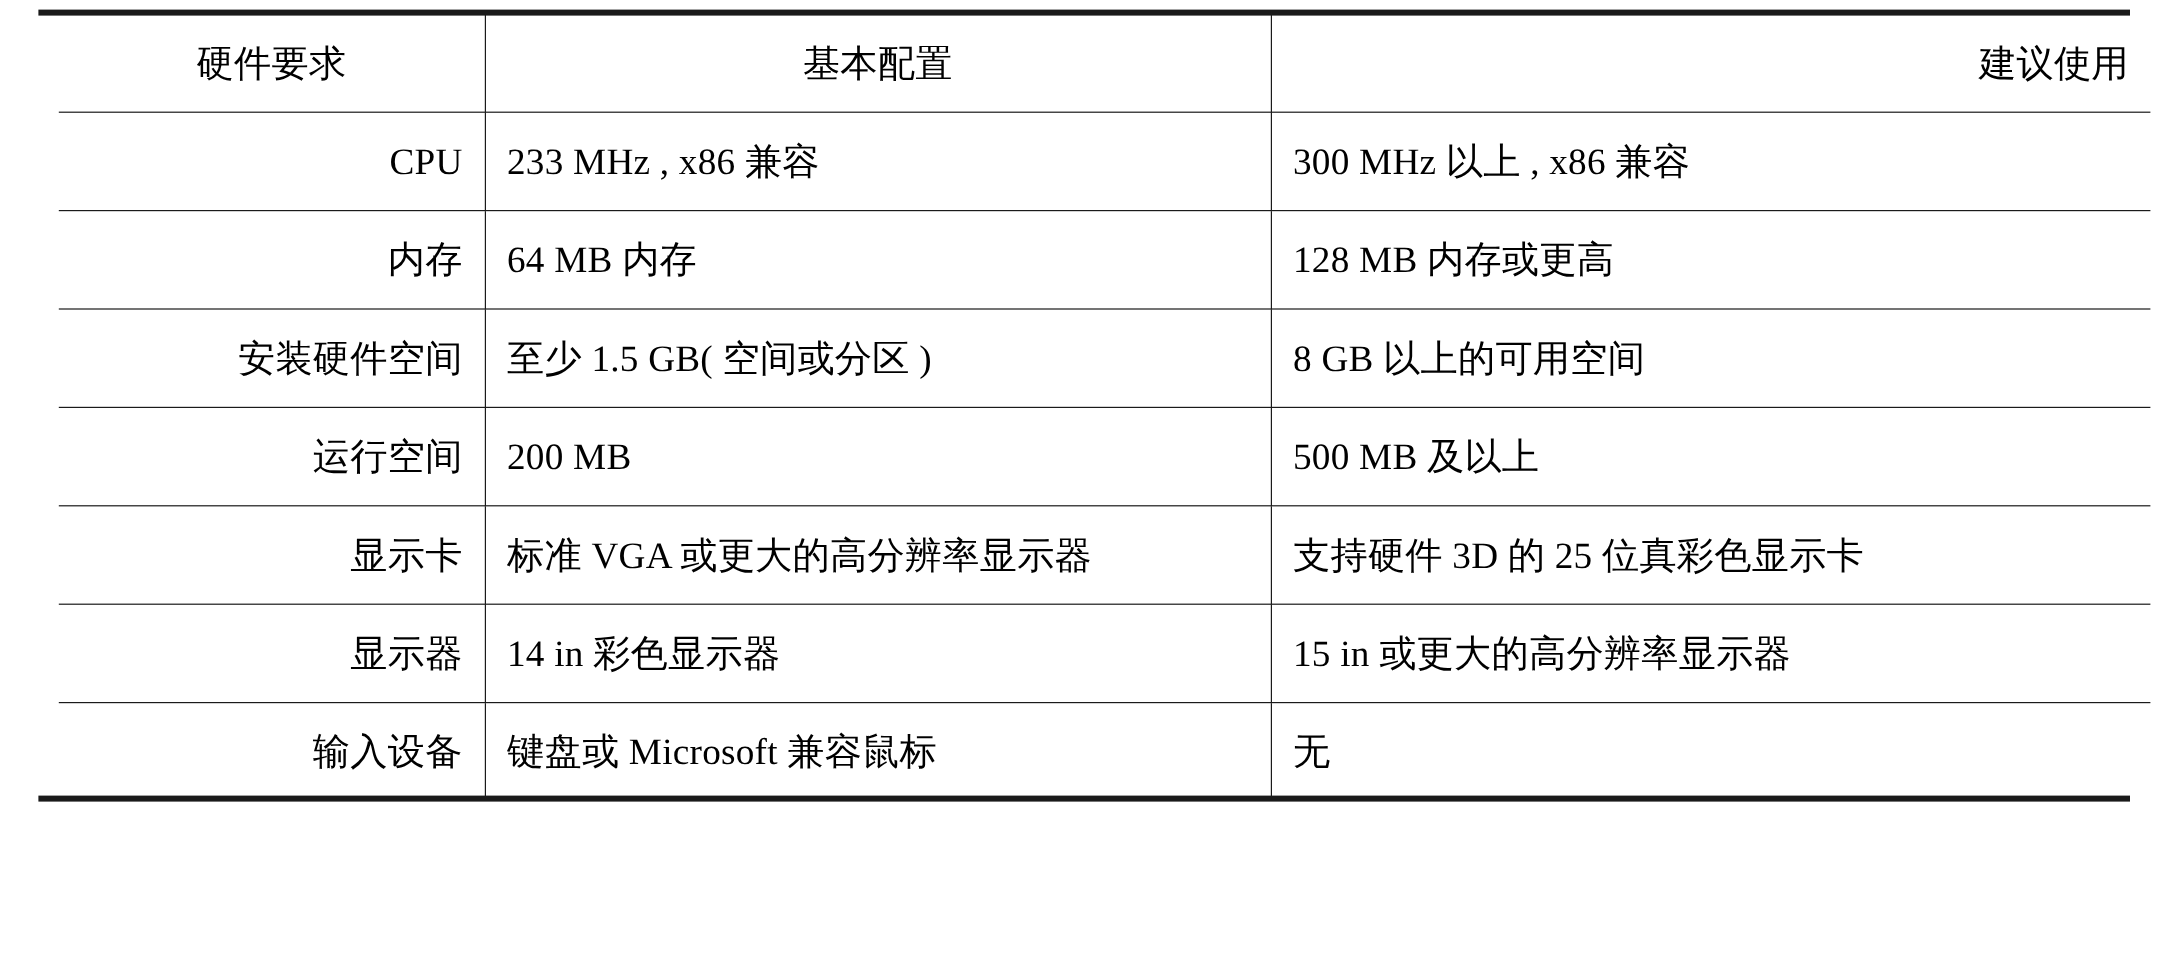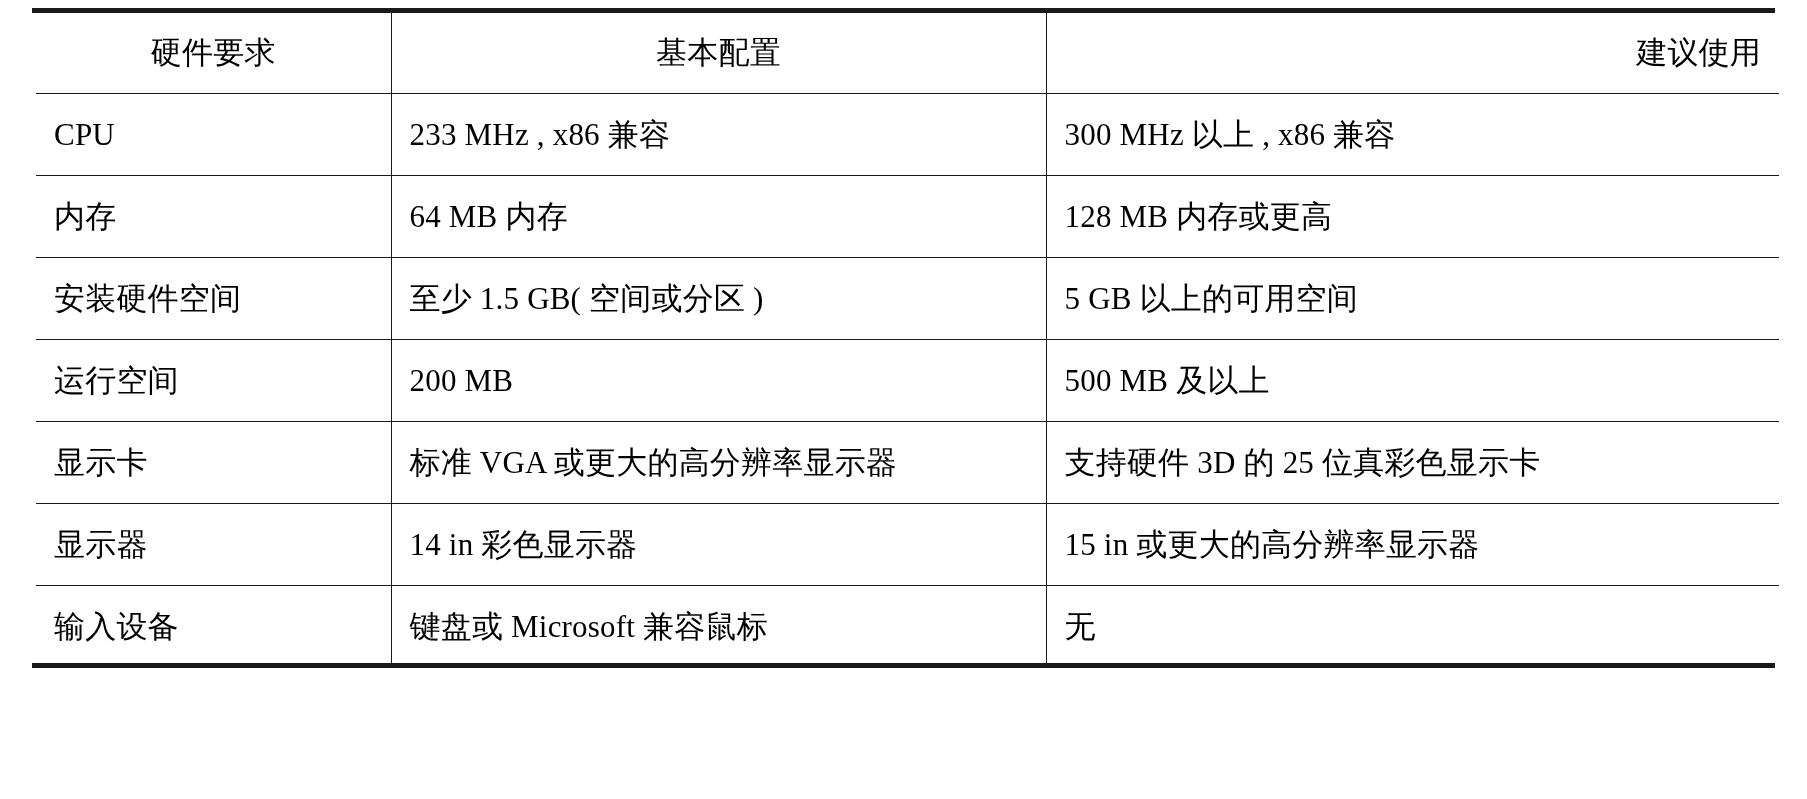--- a/index.html
+++ b/index.html
@@ -15,21 +15,21 @@
     overflow: hidden;
   }
   .page {
     position: relative;
     width: 1807px;
     height: 799px;
     box-sizing: border-box;
   }
   .table-wrap {
     position: absolute;
-    left: 36px;
+    left: 49px;
     top: 12px;
     width: 1743px;
   }
   table.req-table {
     border-collapse: collapse;
     width: 1743px;
     table-layout: fixed;
   }
   table.req-table col.c0 { width: 355px; }
   table.req-table col.c1 { width: 655px; }
@@ -49,21 +49,21 @@
     letter-spacing: 0.2px;
   }
   table.req-table td:last-child {
     border-right: none;
     text-align: right;
   }
   table.req-table tr:last-child td {
     border-bottom: none;
   }
   table.req-table td.col-first {
-    text-align: left;
+    text-align: right;
     font-family: Liberation Serif, serif;
   }
   table.req-table td.col-val {
     text-align: left;
   }
   
   .rule-top {
     position: absolute;
     left: 32px;
     top: 8px;
@@ -112,21 +112,21 @@
 
         <tr>
           <td class="col-first">内存</td>
           <td class="col-val">64 MB 内存</td>
           <td class="col-val">128 MB 内存或更高</td>
         </tr>
 
         <tr>
           <td class="col-first">安装硬件空间</td>
           <td class="col-val">至少 1.5 GB( 空间或分区 )</td>
-          <td class="col-val">5 GB 以上的可用空间</td>
+          <td class="col-val">8 GB 以上的可用空间</td>
         </tr>
 
         <tr>
           <td class="col-first">运行空间</td>
           <td class="col-val">200 MB</td>
           <td class="col-val">500 MB 及以上</td>
         </tr>
 
         <tr>
           <td class="col-first">显示卡</td>

